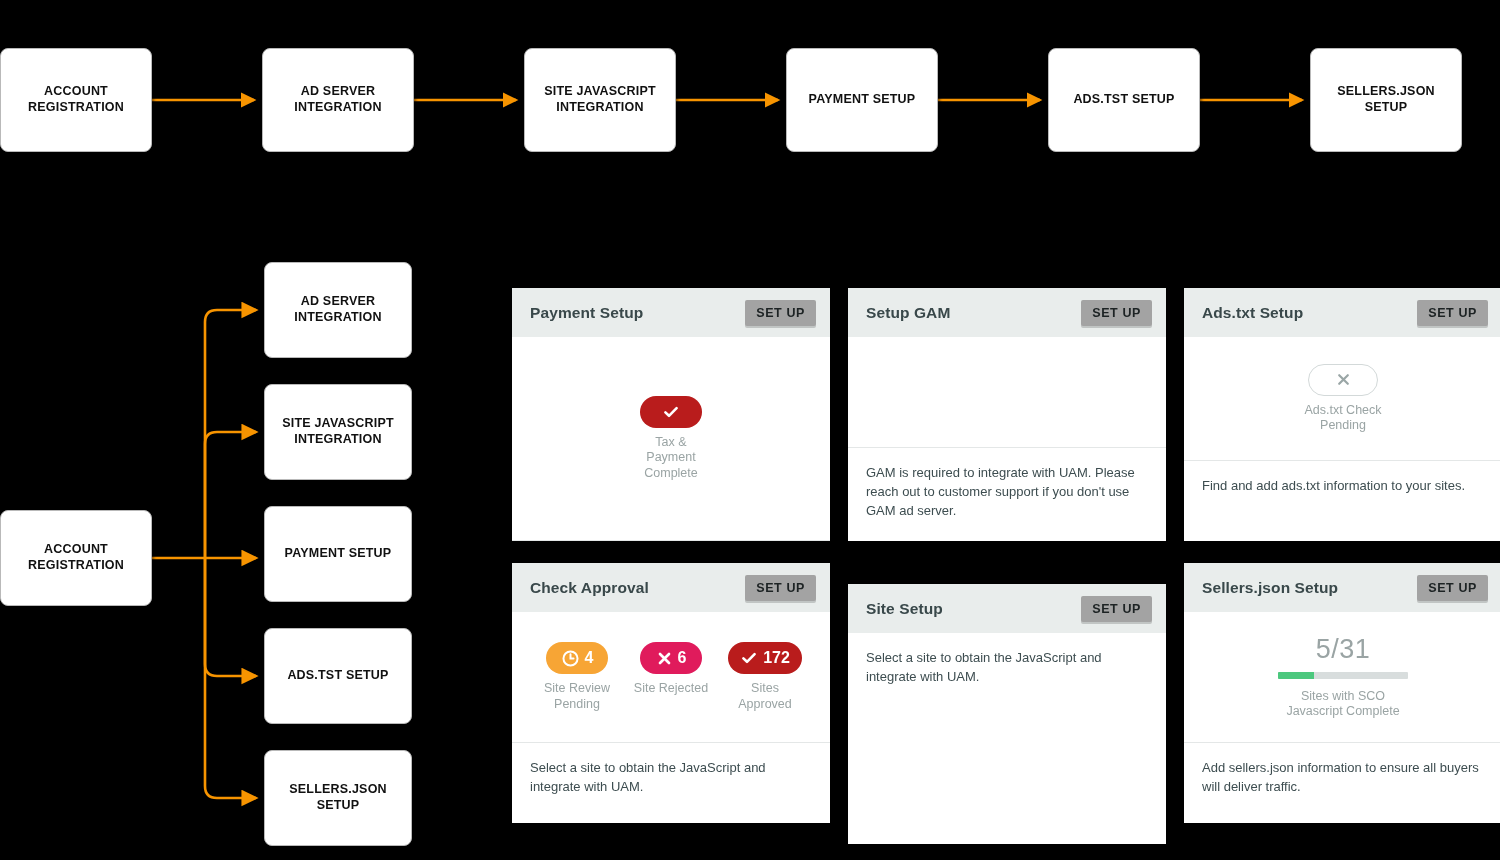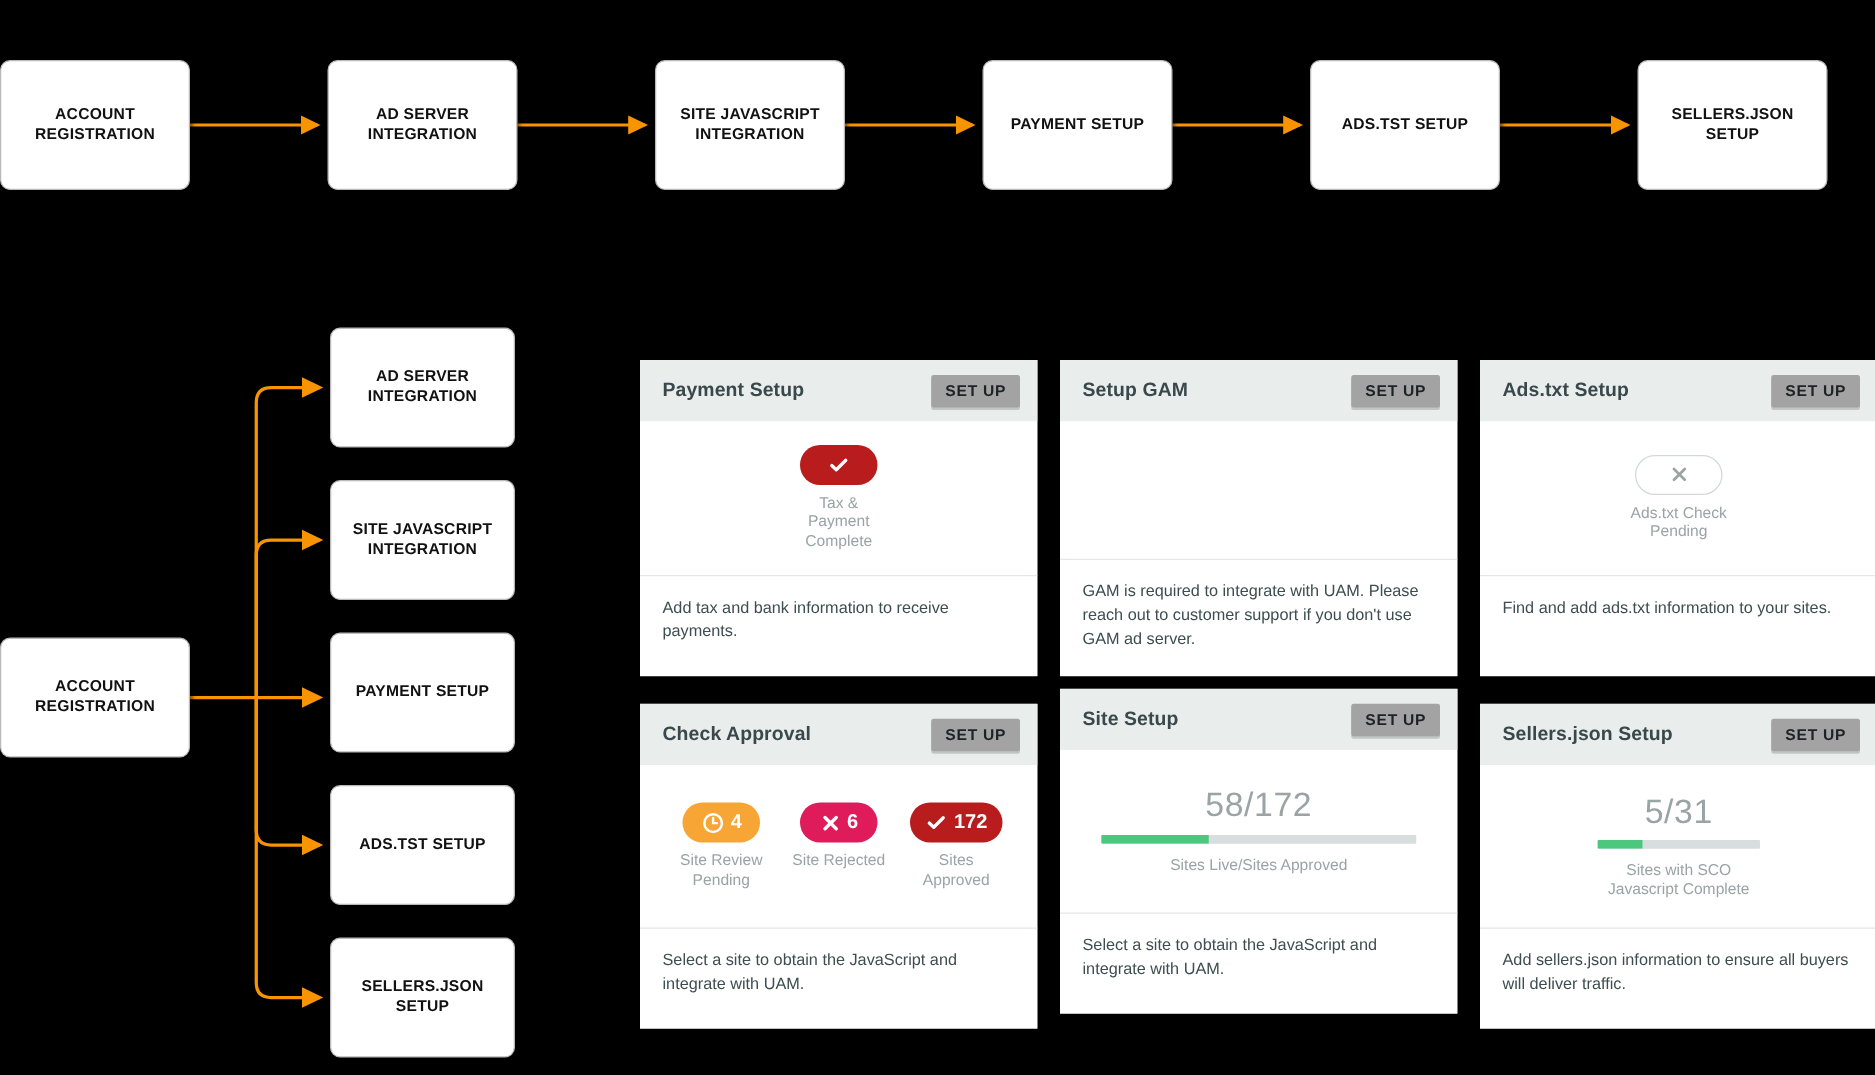--- a/index.html
+++ b/index.html
@@ -144,21 +144,20 @@
         <div class="stat">
           <div class="pill green">
             <svg width="18" height="18" viewBox="0 0 18 18">
                 <path d="M3.4 9.4 L7 12.8 L14.6 5.2" stroke="#fff" stroke-width="2.6" fill="none" stroke-linecap="round" stroke-linejoin="round"></path>
               </svg>
           </div>
           <div class="stat-label">Tax &amp; Payment Complete</div>
         </div>
       </div>
     </div>
-    <div class="card-foot">Add tax and bank information to receive payments.</div>
   </div>
 
   <div class="card" style="left:848px;top:288px;width:318px;height:253px;">
     <div class="card-head">
       <div class="card-title">Setup GAM</div>
       <button class="setup-btn">SET UP</button>
     </div>
     <div class="card-body"></div>
     <div class="card-foot">GAM is required to integrate with UAM. Please reach out to customer support if you don't use GAM ad server.</div>
   </div>
@@ -216,33 +215,24 @@
               </svg>
             <span>172</span>
           </div>
           <div class="stat-label">Sites Approved</div>
         </div>
       </div>
     </div>
     <div class="card-foot">Select a site to obtain the JavaScript and integrate with UAM.</div>
   </div>
 
-  <div class="card" style="left:848px;top:551px;width:318px;height:260px;">
+  <div class="card" style="left:848px;top:584px;width:318px;height:260px;">
     <div class="card-head">
       <div class="card-title">Site Setup</div>
       <button class="setup-btn">SET UP</button>
-    </div>
-    <div class="card-body">
-      <div class="prog wide">
-        <div class="big-num">58/172</div>
-        <div class="bar">
-          <i style="width: 34%;"></i>
-        </div>
-        <div class="stat-label">Sites Live/Sites Approved</div>
-      </div>
     </div>
     <div class="card-foot">Select a site to obtain the JavaScript and integrate with UAM.</div>
   </div>
 
   <div class="card" style="left:1184px;top:563px;width:318px;height:260px;">
     <div class="card-head">
       <div class="card-title">Sellers.json Setup</div>
       <button class="setup-btn">SET UP</button>
     </div>
     <div class="card-body">

